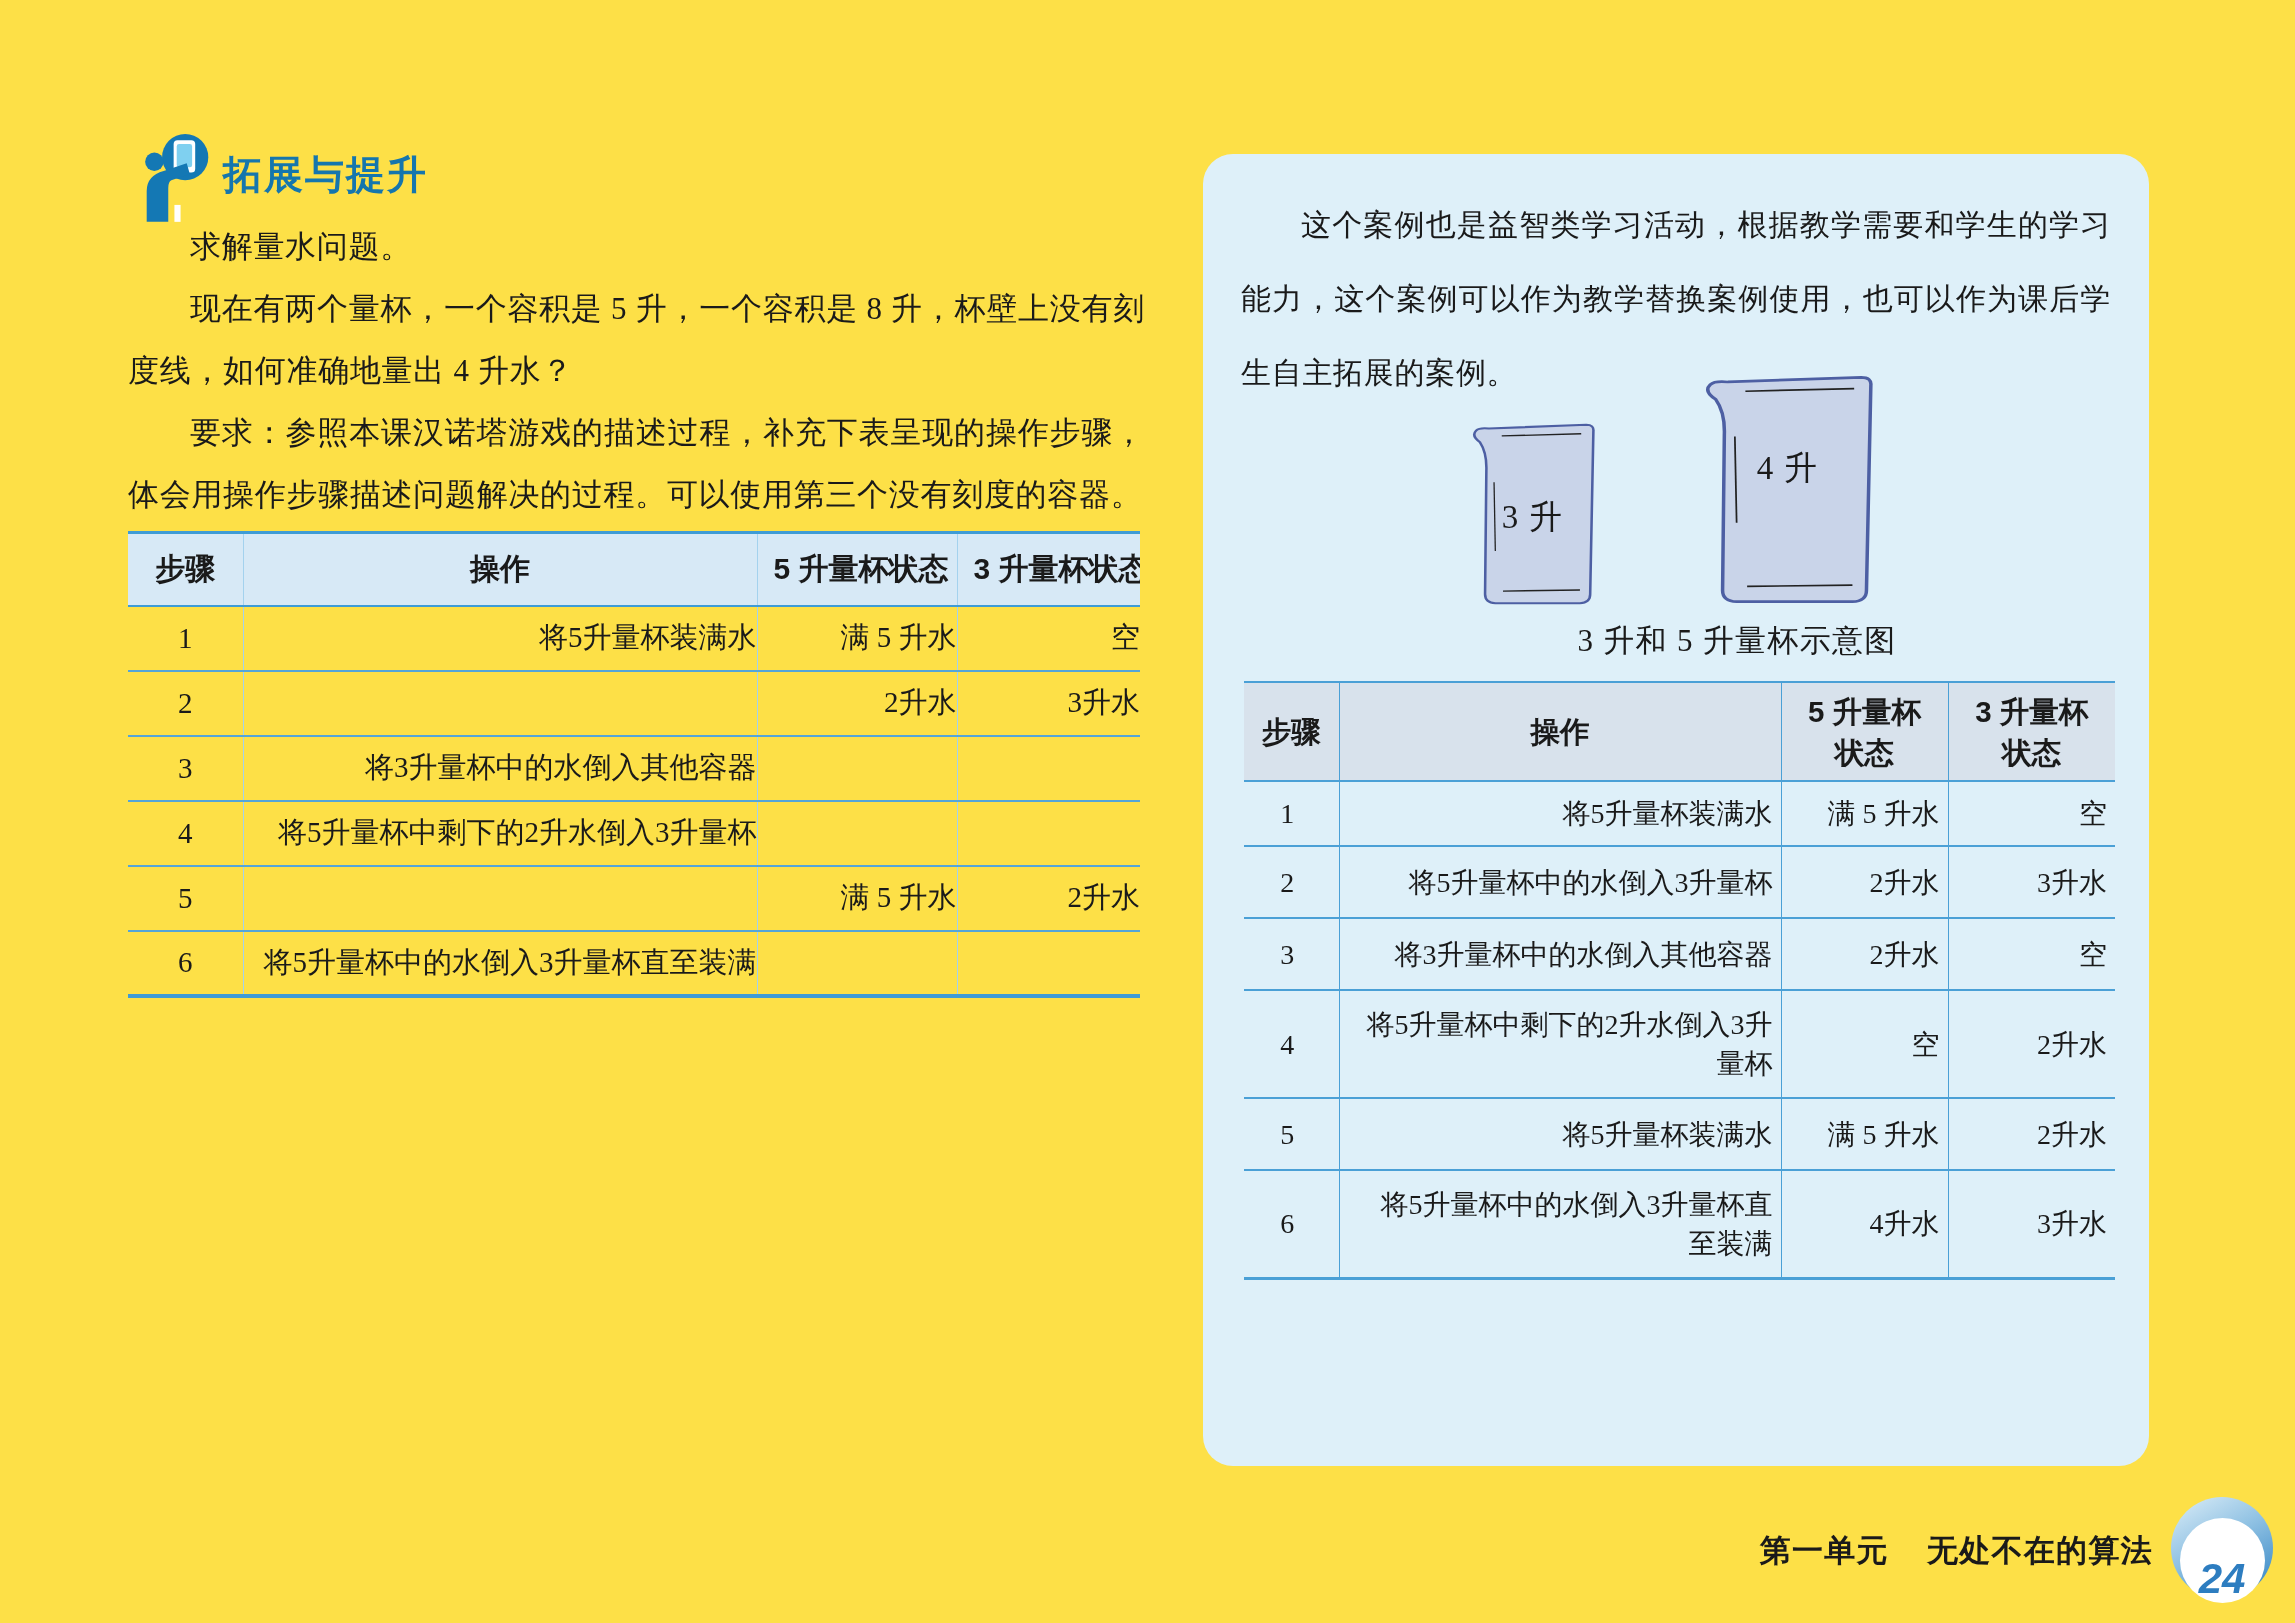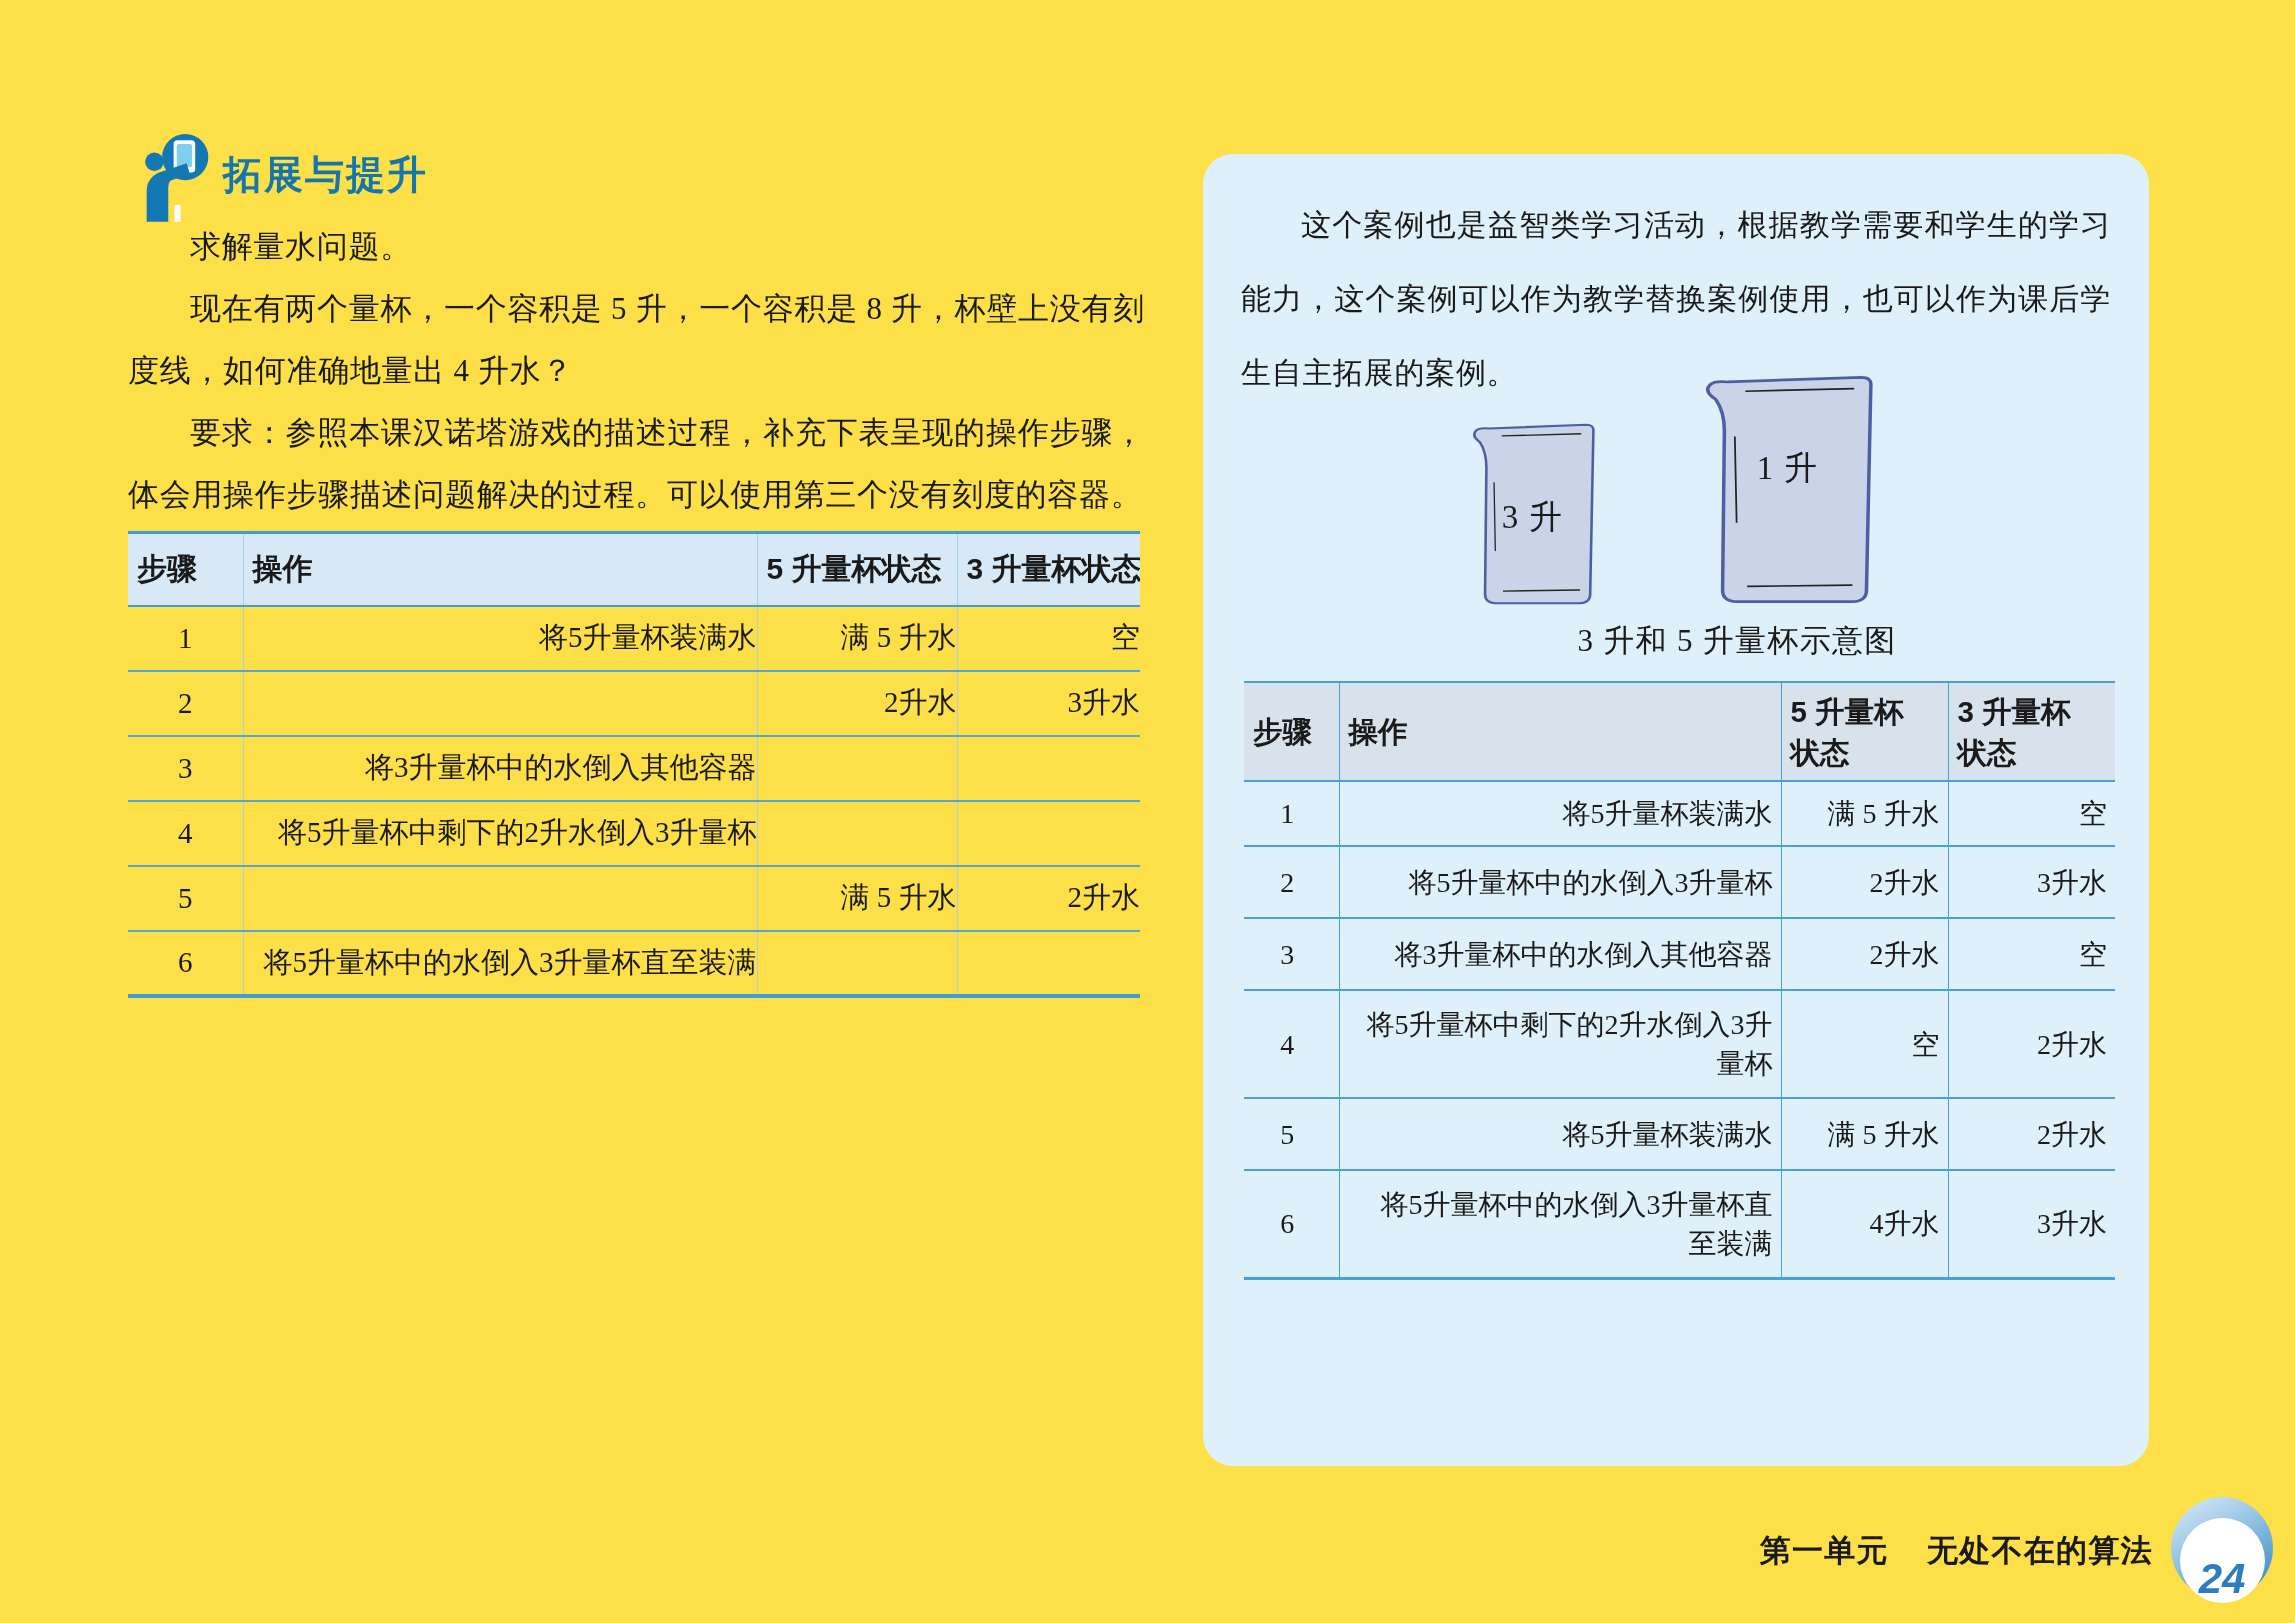--- a/index.html
+++ b/index.html
@@ -14,21 +14,21 @@
     position:absolute;left:84px;top:17px;font-family:"Liberation Sans","DejaVu Sans",sans-serif;
     font-weight:bold;font-size:39px;color:#1576ad;letter-spacing:2px;white-space:nowrap;
   }
   .paragraphs{position:absolute;left:128px;top:216px;width:1017px;}
   .paragraphs p{
     margin:0;font-size:31px;line-height:62px;text-align:justify;text-indent:2em;letter-spacing:0.7px;
   }
   
   table{border-collapse:collapse;table-layout:fixed;}
   th,td{padding:0 0 0 18.3px;vertical-align:middle;font-size:29px;overflow:hidden;text-align:right;}
-  th{font-family:"Liberation Sans","DejaVu Sans",sans-serif;font-weight:bold;text-align:left;padding:0 9px;}
+  th{font-family:"Liberation Sans","DejaVu Sans",sans-serif;font-weight:bold;text-align:center;padding:0 16px;}
   td.c-step{text-align:center;padding:0;}
   
   .lt{position:absolute;left:128px;top:531px;width:1011px;
       border-top:3.3px solid #3f9cd6;border-bottom:4.6px solid #3f9cd6;}
   .lt thead tr{height:73px;}
   .lt tbody tr{height:65px;}
   .lt th{background:#d7e9f6;border-bottom:2.6px solid #3f9cd6;font-size:30px;white-space:nowrap;}
   .lt th+th,.lt td+td{border-left:1.3px solid #a4d2ee;}
   .lt tbody tr+tr td{border-top:2px solid #54a5d8;}
   
@@ -152,21 +152,21 @@
       </svg>
       <span class="beaker-label" style="top:40%;">3 升</span>
     </div>
     <div class="beaker" style="left:488px;top:216px;width:193px;height:239px;">
       <svg viewBox="0 0 220 360" preserveAspectRatio="none" xmlns="http://www.w3.org/2000/svg">
         <path d="M28 44 Q14 32 22 22 Q27 16 42 18 L194 11 Q206 11 205 23 L200 332 Q200 348 184 349 L52 349 Q36 348 36 332 L38 98 Q39 64 28 44 Z" fill="#c9d4e9" stroke="#4d5fa3" stroke-width="4"></path>
         <line x1="62" y1="32" x2="186" y2="28" stroke="#222222" stroke-width="2.5"></line>
         <line x1="64" y1="326" x2="184" y2="324" stroke="#222222" stroke-width="2.5"></line>
         <line x1="50" y1="100" x2="52" y2="230" stroke="#222222" stroke-width="2"></line>
       </svg>
-      <span class="beaker-label" style="top:32%;">1 升</span>
+      <span class="beaker-label" style="top:32%;">4 升</span>
     </div>
     <div class="fig-caption">3 升和 5 升量杯示意图</div>
 
     <table class="rt">
       <colgroup>
           <col style="width:95px">
           <col style="width:442px">
           <col style="width:167px">
           <col style="width:167px">
         </colgroup>

